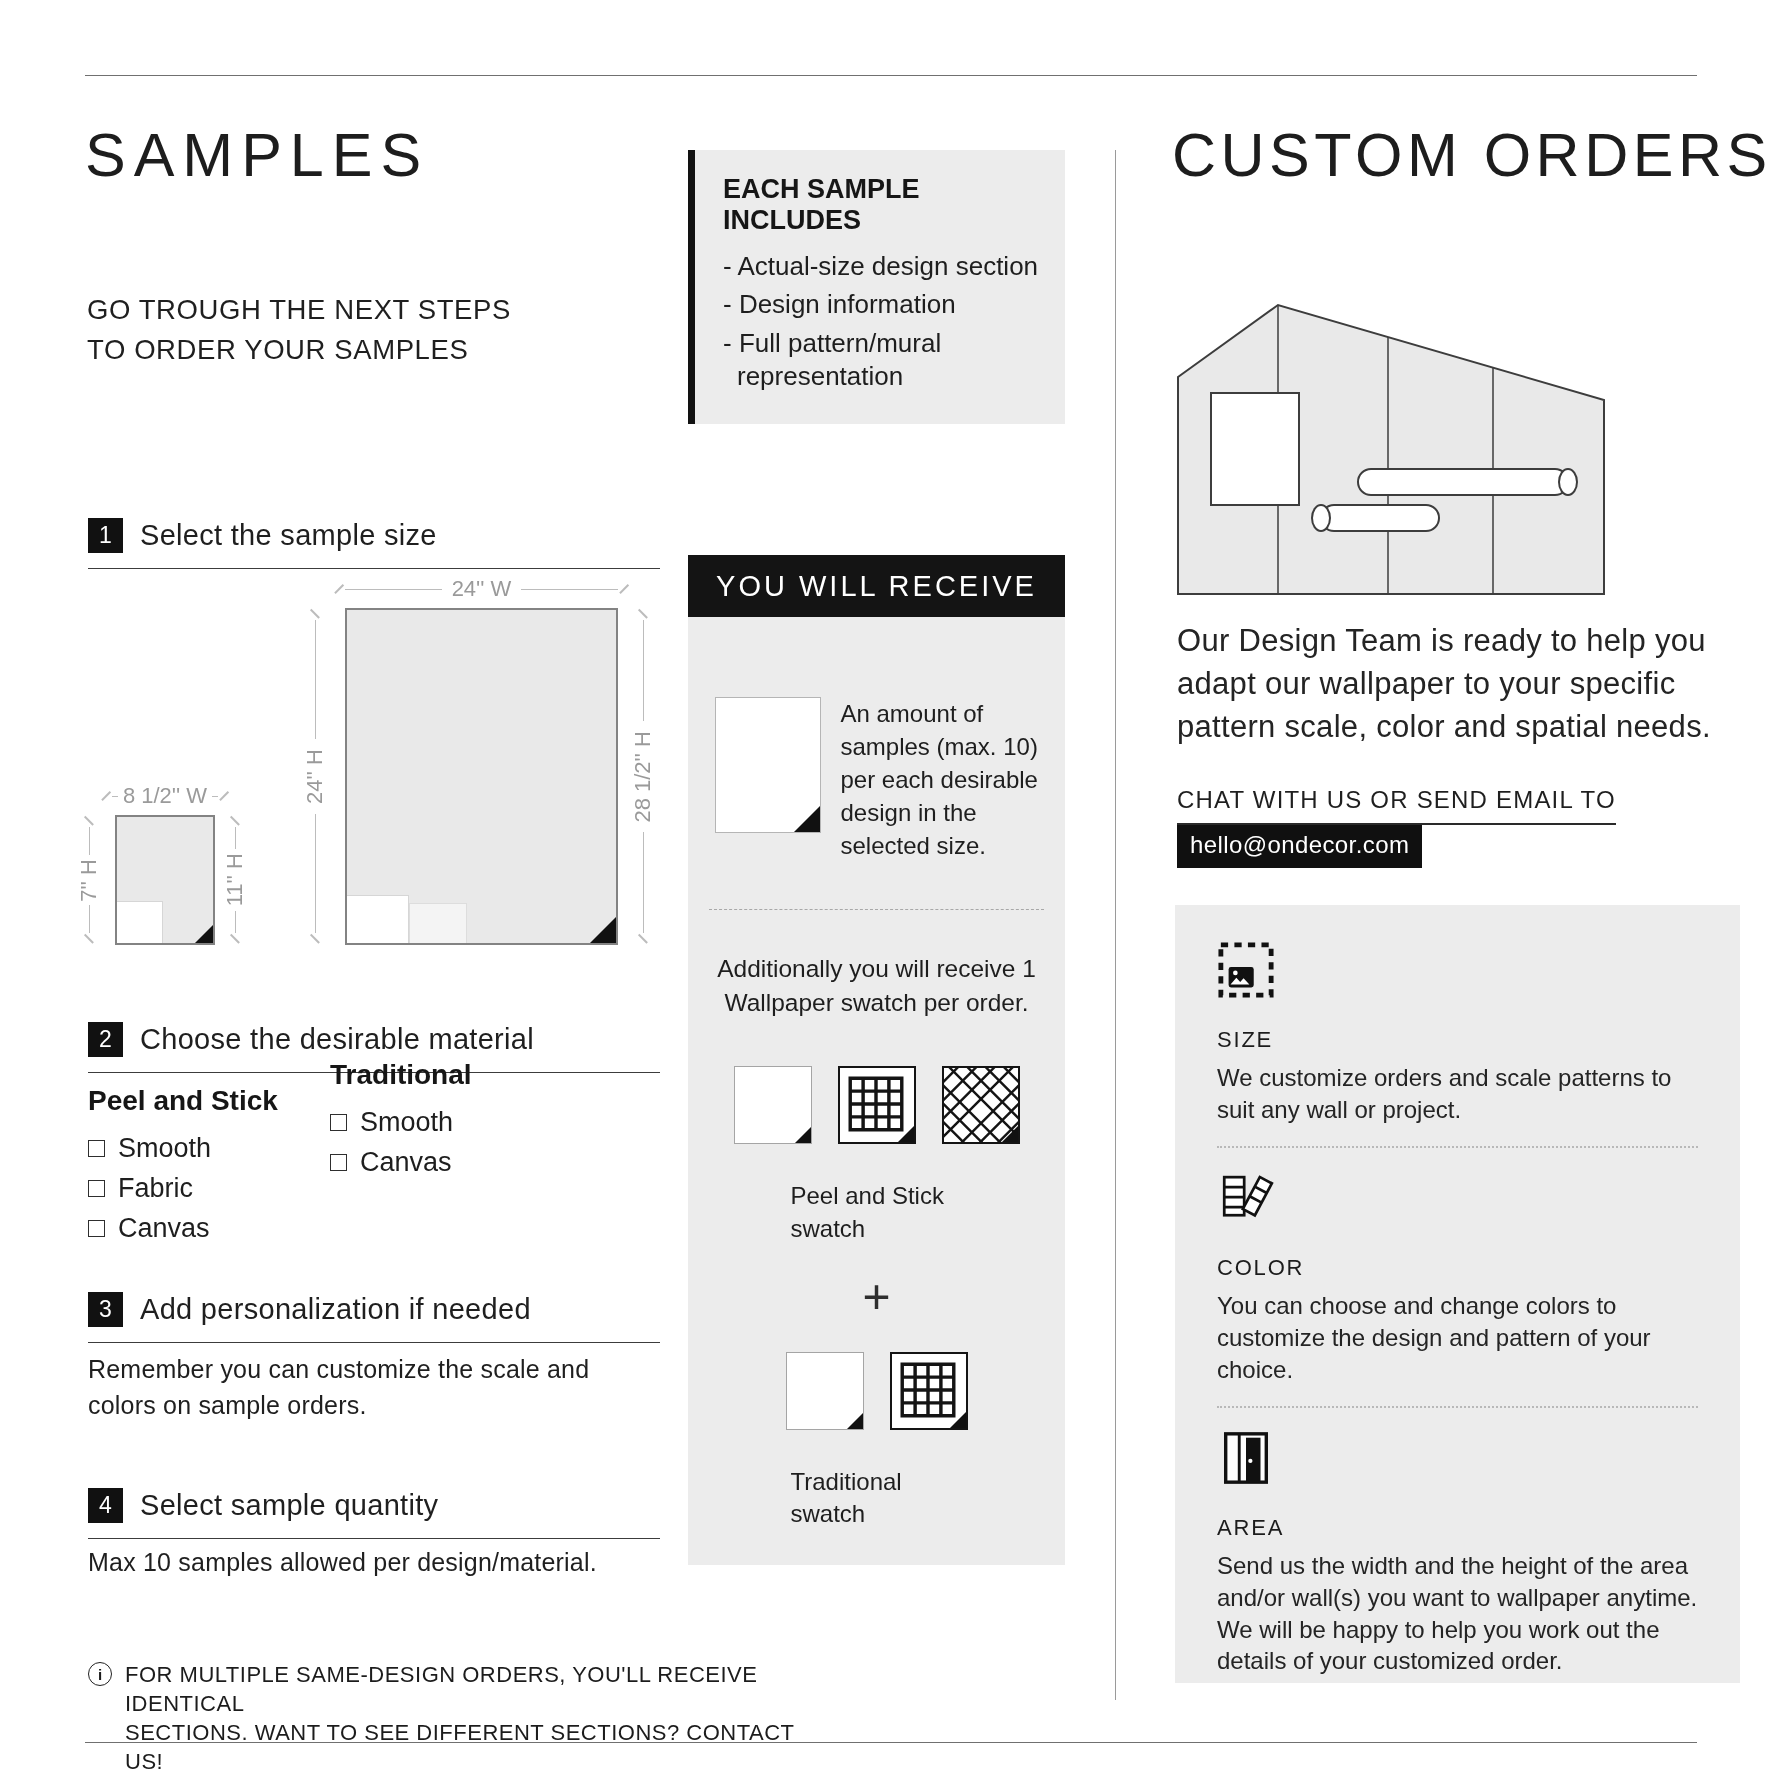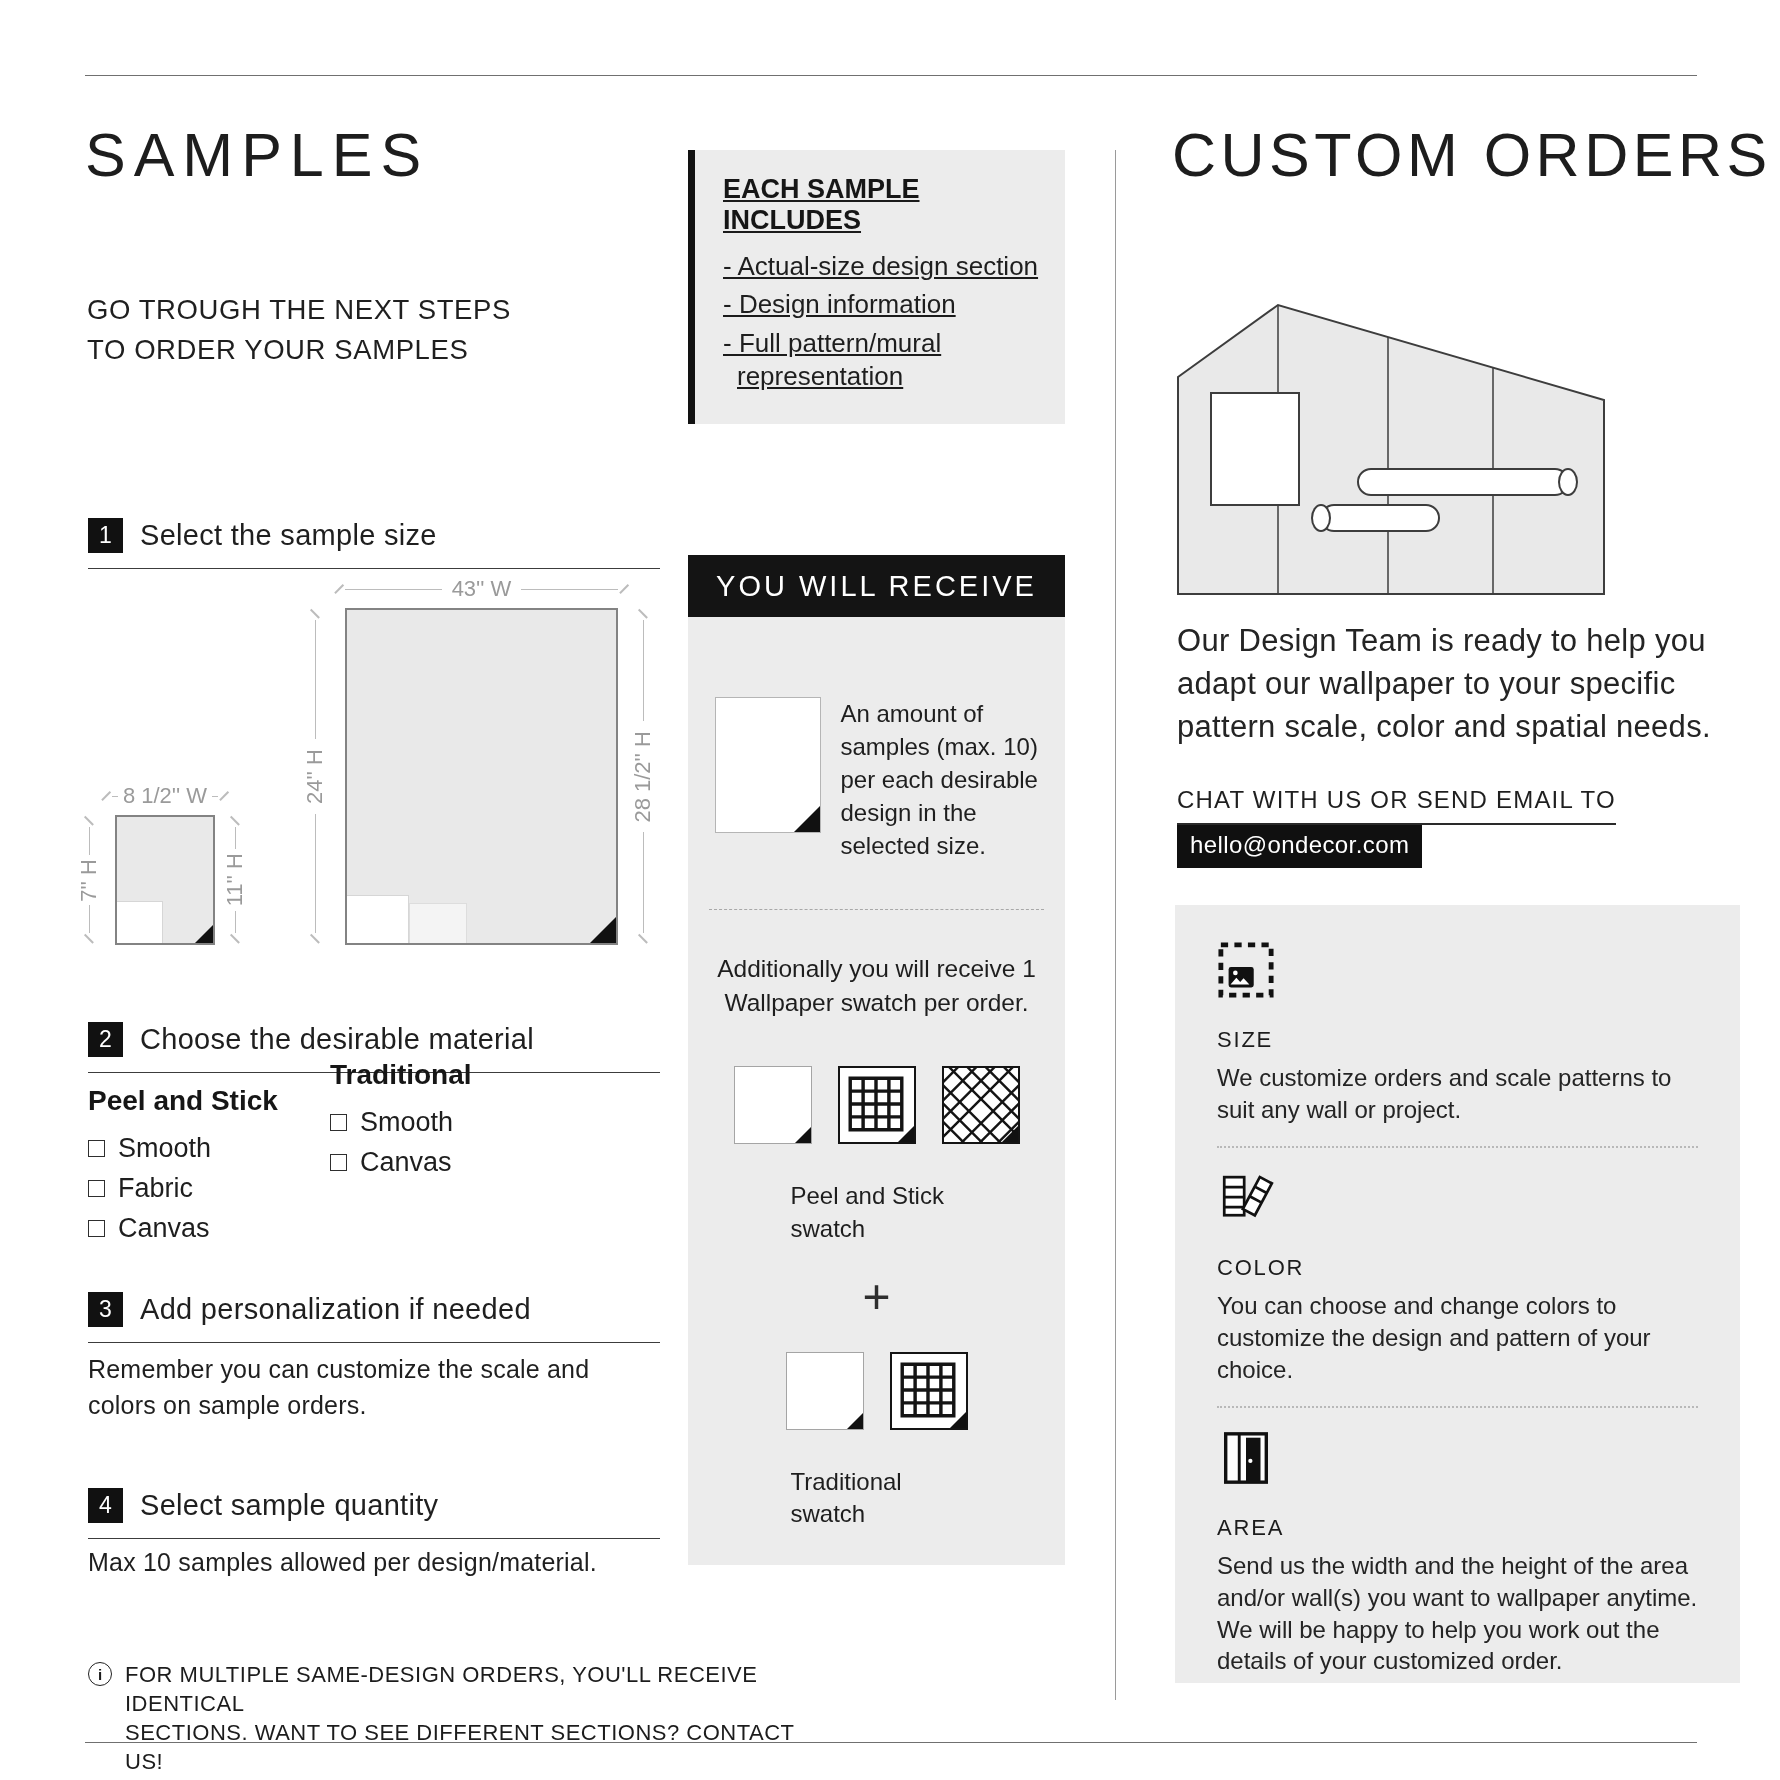--- a/index.html
+++ b/index.html
@@ -8,21 +8,21 @@
   .page { position:relative; width:1780px; height:1780px; overflow:hidden; background:#fff; }
   .abs { position:absolute; }
   .pre { white-space:pre-line; }
 
   .hr { position:absolute; left:85px; width:1612px; border-top:1.5px solid #707070; }
 
   .big-title { font-size:61px; font-weight:500; letter-spacing:8px; color:#1d1d1d; }
   .samples-intro { font-size:27.5px; letter-spacing:0.6px; line-height:1.45; color:#1f1f1f; }
 
   
-  .includes-box { background:#ececec; border-left:7px solid #121212; padding:24px 24px 26px 28px; width:377px;text-decoration:underline; }
+  .includes-box { background:#ececec; border-left:7px solid #121212; padding:24px 24px 26px 28px; width:377px; }
   .includes-title { font-size:27px; font-weight:700; margin-bottom:14px; color:#161616; }
   .includes-item { font-size:26px; line-height:1.28; margin:5px 0; padding-left:14px; text-indent:-14px; color:#1e1e1e; }
 
   
   .step { position:absolute; left:88px; width:572px; display:flex; align-items:center; gap:17px; padding-bottom:15px; border-bottom:1.5px solid #3c3c3c; }
   .step-num { width:35px; height:35px; background:#111; color:#fff; display:flex; align-items:center; justify-content:center; font-size:23px; flex:none; }
   .step-label { font-size:29px; color:#1f1f1f; letter-spacing:0.3px; }
 
   
   .sample-rect { position:absolute; background:#e9e9e9; border:2px solid #838383; }
@@ -99,21 +99,21 @@
   </div>
 
   <div class="step" style="top:518px;">
     <span class="step-num">1</span>
     <span class="step-label">Select the sample size</span>
   </div>
 
   <div class="hdim" style="left:333px; top:576px; width:297px;">
     <span class="htick"></span>
       <span class="hline"></span>
-    <span class="hlabel">43'' W</span>
+    <span class="hlabel">24'' W</span>
     <span class="hline"></span>
       <span class="htick"></span>
   </div>
   <div class="vdim" style="left:302px; top:608px; height:337px;">
     <span class="vtick"></span>
       <span class="vline"></span>
     <span class="vlabel">24'' H</span>
     <span class="vline"></span>
       <span class="vtick"></span>
   </div>

